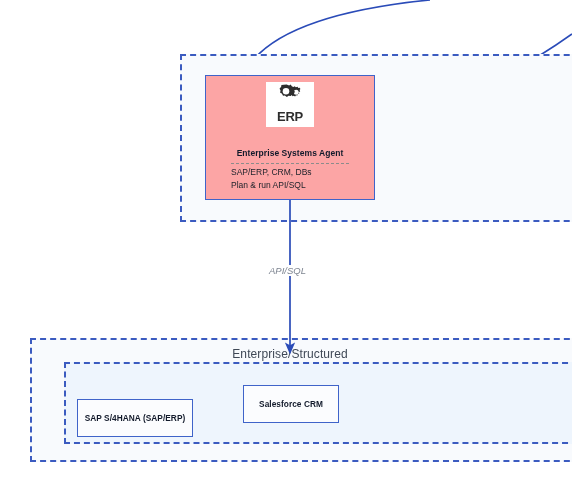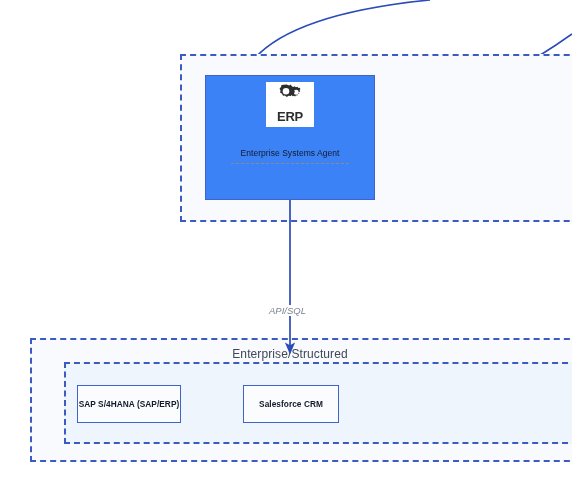--- a/index.html
+++ b/index.html
@@ -84,21 +84,21 @@
   }
 
   
   .agent-node {
     position: absolute;
     box-sizing: border-box;
     left: 205px;
     top: 75px;
     width: 170px;
     height: 125px;
-    background: #3b82f6;
+    background: #fca5a5;
     border: 1.6px solid #3f63c9;
     z-index: 4;
   }
   .agent-icon-wrap {
     position: absolute;
     left: 50%;
     transform: translateX(-50%);
     top: 6px;
     width: 48px;
     height: 45px;
@@ -120,21 +120,21 @@
     margin-top: 0px;
     font-family: "Liberation Sans", sans-serif;
   }
 
   .agent-title {
     position: absolute;
     left: 0; right: 0;
     top: 72px;
     text-align: center;
     font-size: 8.5px;
-    font-weight: normal;
+    font-weight: bold;
     color: #121a2b;
     letter-spacing: 0.05px;
     white-space: nowrap;
   }
   .agent-divider {
     position: absolute;
     left: 25px;
     right: 25px;
     top: 87px;
     height: 1px;
@@ -157,21 +157,20 @@
   
   .edge-label {
     position: absolute;
     font-size: 9.5px;
     font-style: italic;
     color: #7d8490;
     background: #ffffff;
     padding: 0 3px;
     z-index: 7;
     white-space: nowrap;
-    margin-top: 40px;
   }
   .edge-label-apisql {
     left: 266px;
     top: 265px;
   }
 
   
   .sys-box {
     position: absolute;
     box-sizing: border-box;
@@ -185,21 +184,21 @@
     height: 38px;
   }
   .sys-box .sys-label {
     font-size: 8.3px;
     font-weight: bold;
     color: #121a2b;
     letter-spacing: 0.05px;
     white-space: nowrap;
     text-align: center;
   }
-  .sys-box-0 { left: 77px;  width: 104px; }
+  .sys-box-0 { left: 77px;  width: 116px; margin-top: 14px; }
   .sys-box-1 { left: 243px; width: 96px;  }
   .sys-box-2 { left: 377px; width: 145px; }
 </style>
 </head>
 <body>
 
 <div id="canvas">
 
   <svg class="edge-layer under" width="572" height="486" viewBox="0 0 572 486">
     <defs>
@@ -237,20 +236,24 @@
         </g>
         <circle cx="11.0" cy="7.2" r="3.3" fill="#ffffff"></circle>
       </svg>
       <div class="agent-icon-text">ERP</div>
     </div>
 
     <div class="agent-title">Enterprise Systems Agent</div>
 
     <div class="agent-divider"></div>
 
+    <div class="agent-lines">
+      <div class="agent-line">SAP/ERP, CRM, DBs</div>
+      <div class="agent-line">Plan &amp; run API/SQL</div>
+    </div>
   </div>
 
   <svg class="edge-layer over" width="572" height="486" viewBox="0 0 572 486">
     <defs>
       <marker id="arrow-blue-2" markerWidth="9" markerHeight="9" refX="5.6" refY="3" orient="auto" markerUnits="strokeWidth">
         <path d="M0,0 L7,3 L0,6 L1.6,3 z" fill="#2a4bb8"></path>
       </marker>
     </defs>
     <line x1="290" y1="200" x2="290" y2="352" stroke="#2a4bb8" stroke-width="1.7" marker-end="url(#arrow-blue-2)"></line>
   </svg>

